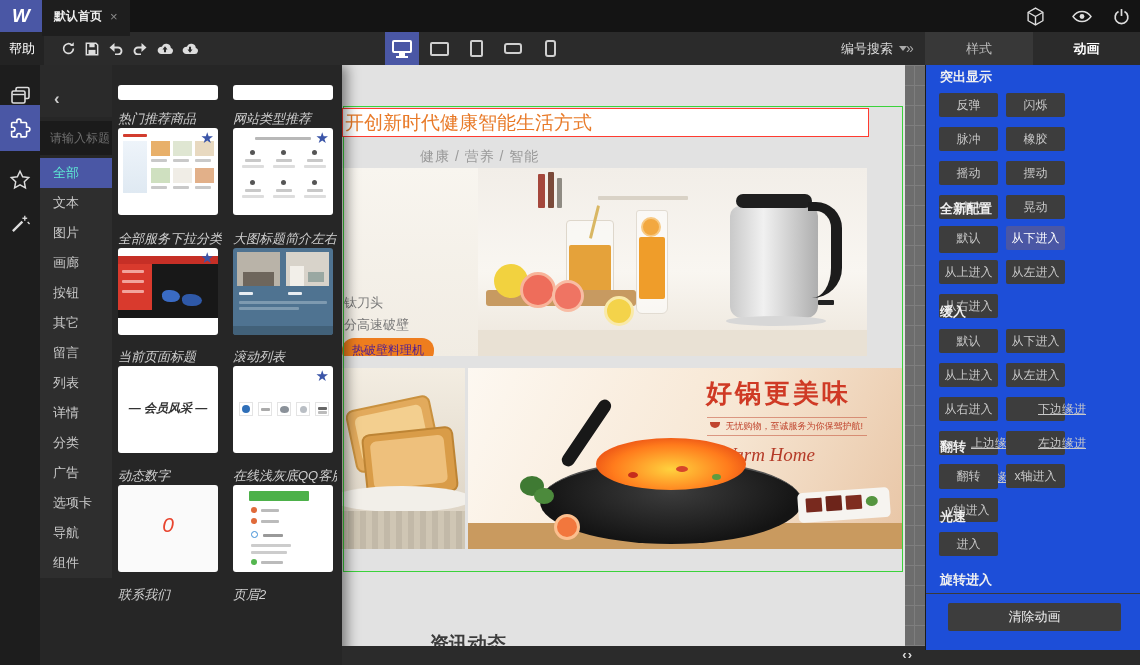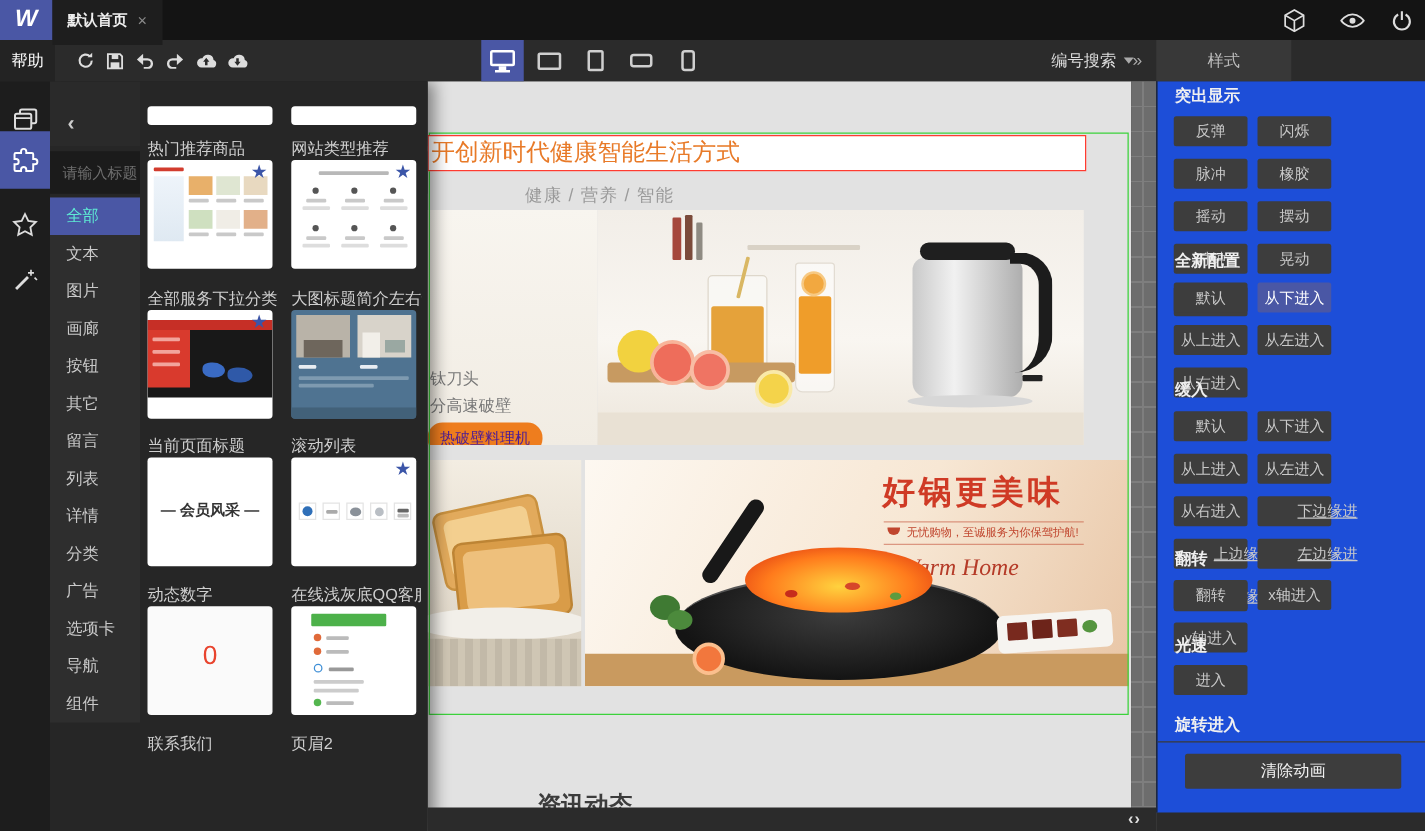--- a/index.html
+++ b/index.html
@@ -39,21 +39,21 @@
   #panel-head { left:0; top:0; width:302px; height:52px; background:#2a2a2a; }
   #panel-back { left:14px; top:24px; width:16px; height:20px; color:#ccc; font-size:17px; font-weight:bold; }
   #panel-title { left:0; top:26px; width:302px; text-align:center; color:#ddd; font-size:14px; font-weight:bold; }
   #search-row { left:0; top:56px; width:302px; height:34px; background:#1b1b1b; }
   #search-input { position:absolute; left:0; top:0; width:268px; height:34px; background:transparent; border:none; outline:none; color:#bbb; font-size:12px; padding:0 10px; font-family:inherit; }
   #search-input::placeholder { color:#6f6f6f; }
   #search-ico { left:272px; top:8px; width:18px; height:18px; }
   #cats { left:0; top:93px; width:72px; background:#2e2e2e; }
   .cat { width:72px; height:30px; line-height:30px; padding-left:13px; color:#c9c9c9; font-size:13px; cursor:pointer; }
   .cat.sel { background:#4a57a5; color:#5eead4; }
-  #grid { left:72px; top:0; width:230px; height:600px; background:#262626; }
+  #grid { left:72px; top:0; width:230px; height:600px; background:#262626;font-style:italic; }
   .plabel { color:#cfcfcf; font-size:13px; width:104px; white-space:nowrap; overflow:hidden; }
   .thumb { width:100px; height:87px; background:#fff; border-radius:3px; overflow:hidden; position:absolute; }
   .thumb .star { position:absolute; right:4px; top:2px; color:#3b55a8; font-size:15px; line-height:15px; }
   .gbar { position:absolute; background:#c9c9c9; height:3px; border-radius:1px; }
   .thumb-partial { position:absolute; width:100px; height:15px; background:#fff; border-radius:3px; top:20px; }
   .col1 { left:6px; } .col2 { left:121px; }
 
   
   #canvas { left:342px; top:65px; width:563px; height:600px; background:#e2e2e2; overflow:hidden; z-index:5; }
   #green-sel { left:1px; top:41px; width:560px; height:466px; border:1px solid #3bd23b; z-index:9; pointer-events:none; }
@@ -186,20 +186,21 @@
   <div class="devbtn abs" style="left:533px">
     <div class="dev-shape" style="width:11px;height:17px;border-radius:3px"></div>
   </div>
 
   <div id="design-assist" class="abs">
     <span>编号搜索</span>
     <span class="chev-dn"></span>
   </div>
   <div id="more-arrows" class="abs">»</div>
   <div id="tab-style" class="abs">样式</div>
+  <div id="tab-anim" class="abs">动画</div>
 </div>
 
 <div id="sidebar" class="abs">
   <div class="sbico abs" style="top:10px">
     <svg width="21" height="19" viewBox="0 0 21 19">
         <rect x="6" y="1.5" width="13" height="11" rx="1.5" fill="none" stroke="#ddd" stroke-width="1.6"></rect>
         <rect x="2" y="5" width="13" height="12" rx="1.5" fill="#1d1d1d" stroke="#ddd" stroke-width="1.6"></rect>
         <line x1="2.5" y1="8.5" x2="14.5" y2="8.5" stroke="#ddd" stroke-width="1.4"></line>
       </svg>
   </div>

